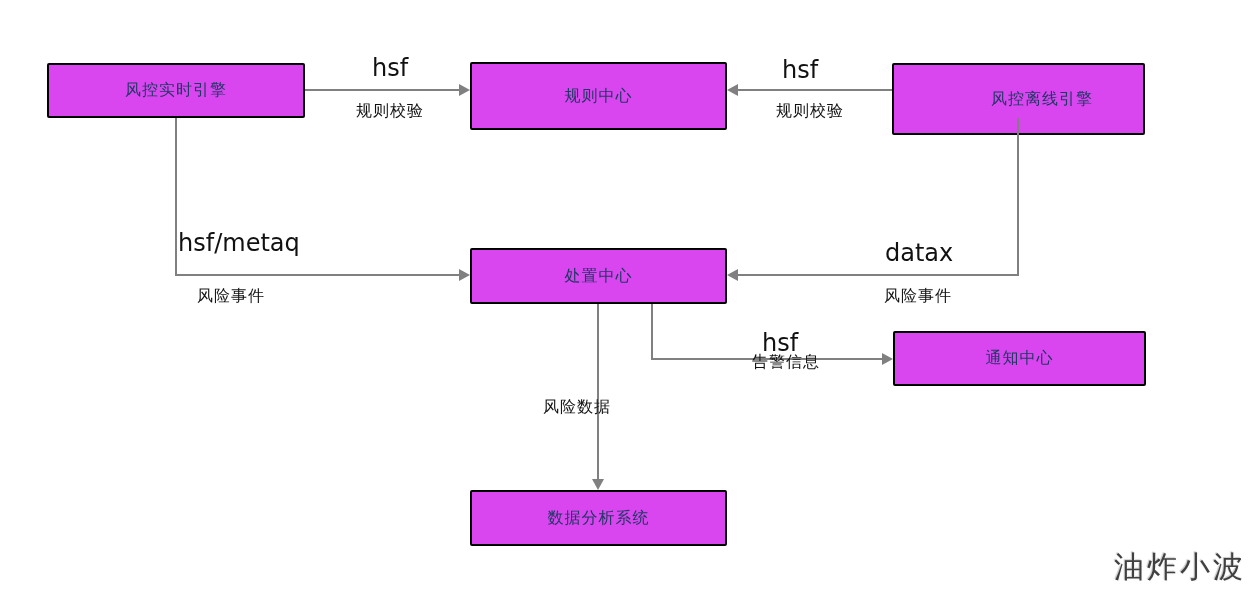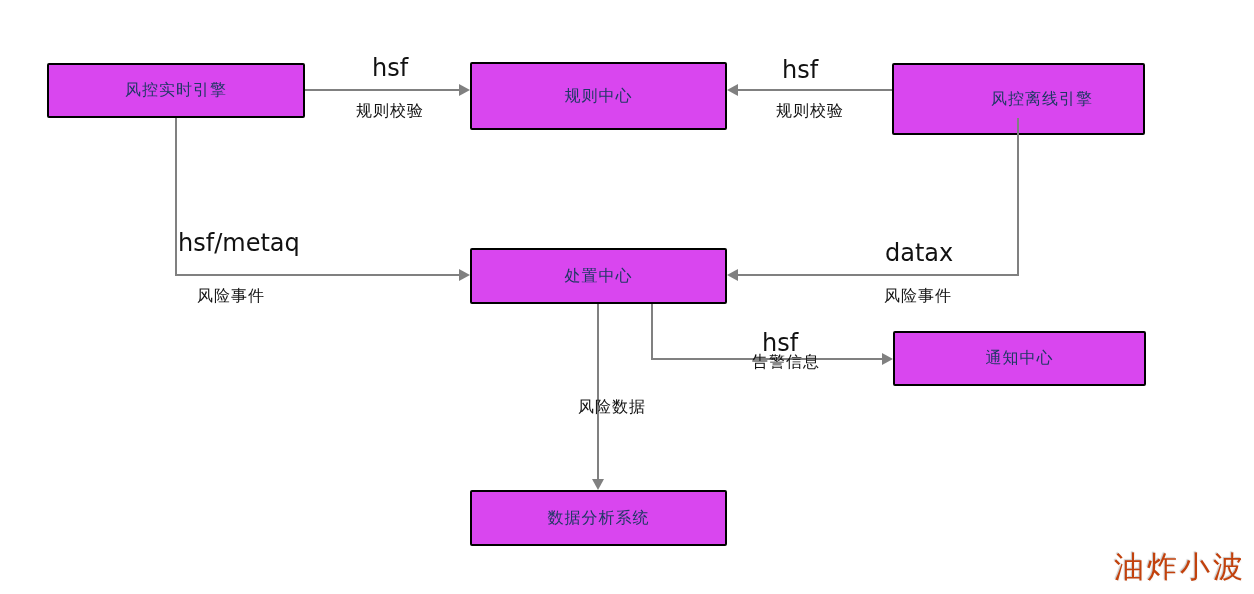--- a/index.html
+++ b/index.html
@@ -75,21 +75,21 @@
   .elabel.cjk {
     font-size: 16px;
     letter-spacing: 1px;
   }
   .watermark {
     position: absolute;
     right: 8px;
     bottom: 6px;
     font-size: 30px;
     letter-spacing: 3px;
-    color: #c2410c;
+    color: #404040;
     text-shadow: 1px 1px 1px #f8f8f8, -1px -1px 1px #c9c9c9;
     user-select: none;
   }
 </style>
 </head>
 <body>
 
 <div class="canvas">
 
   <div class="node" style="left:47px; top:63px; width:258px; height:55px;">
@@ -139,17 +139,17 @@
   <div class="elabel cjk" style="left:884px; top:286px;">风险事件</div>
 
   <div class="line-v" style="left:651px; top:304px; height:56px;"></div>
   <div class="line-h" style="left:651px; top:358px; width:233px;"></div>
   <div class="arrow arrow-right" style="left:882px; top:353px;"></div>
   <div class="elabel latin centered" style="left:780px; top:329px;">hsf</div>
   <div class="elabel cjk centered" style="left:786px; top:352px;">告警信息</div>
 
   <div class="line-v" style="left:597px; top:304px; height:177px;"></div>
   <div class="arrow arrow-down" style="left:592px; top:479px;"></div>
-  <div class="elabel cjk centered" style="left:612px; top:397px;font-family:Liberation Mono, monospace;">风险数据</div>
+  <div class="elabel cjk centered" style="left:577px; top:397px;font-family:Liberation Mono, monospace;">风险数据</div>
 
   <div class="watermark">油炸小波</div>
 
 </div>
 
 </body></html>

